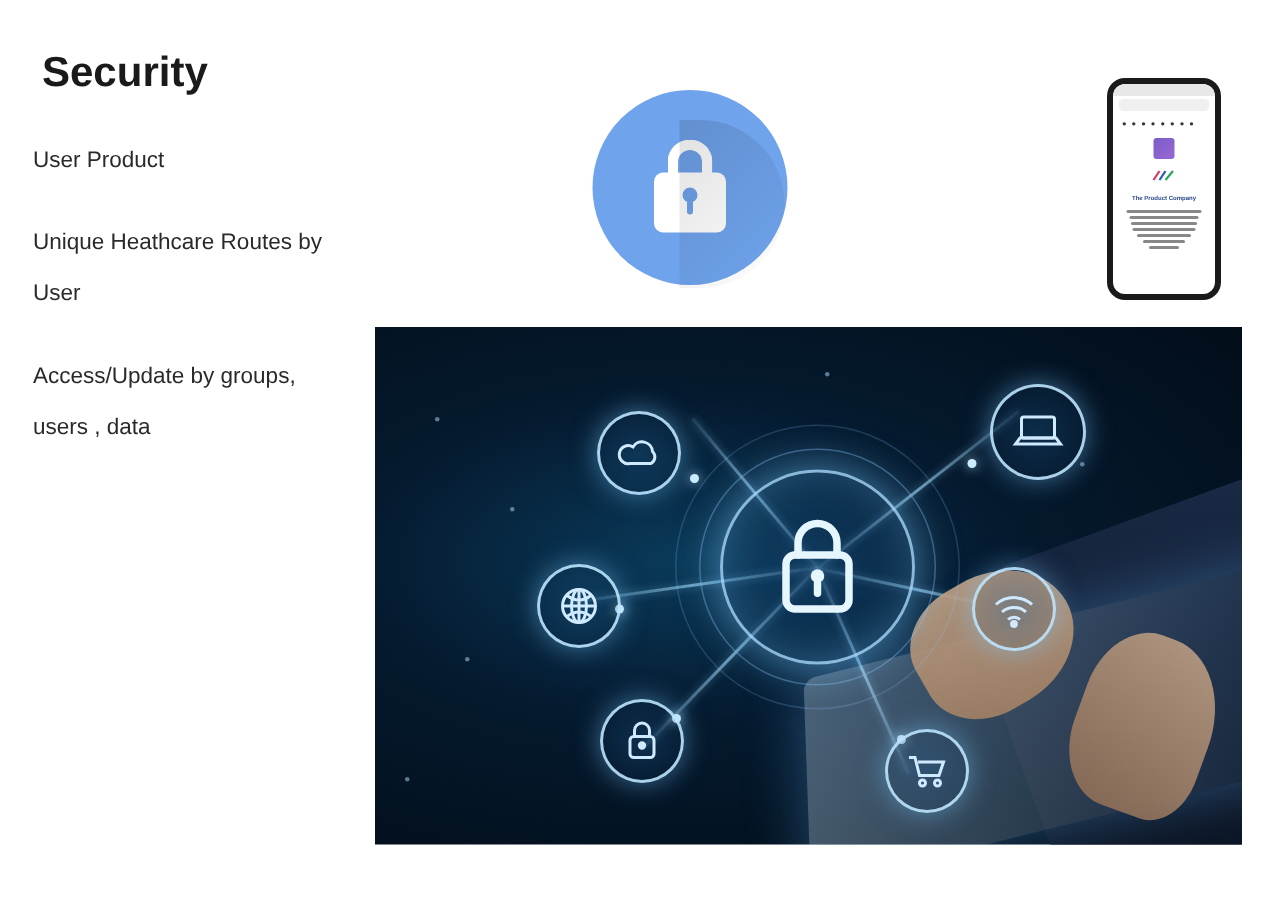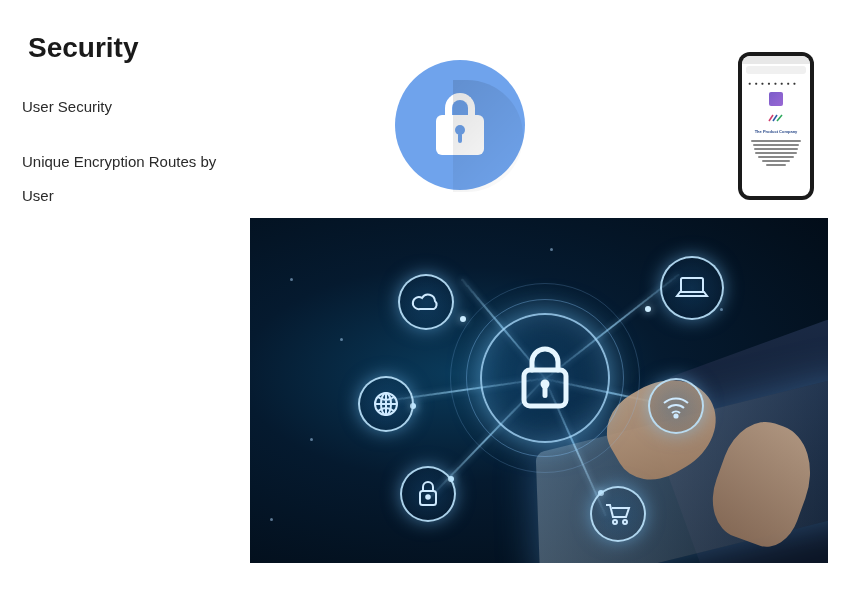--- a/index.html
+++ b/index.html
@@ -307,22 +307,23 @@
       background: rgba(180,220,255,0.5);
       border-radius: 50%;
     }
   </style>
 </head>
 <body>
 
 <h1 class="page-title">Security</h1>
 
 <div class="bullet-list">
-  <div class="bullet-item">User Security</div>
-  <div class="bullet-item">Unique Encryption Routes by User</div>
+  <div class="bullet-item">User Product</div>
+  <div class="bullet-item">Unique Heathcare Routes by User</div>
+  <div class="bullet-item">Access/Update by groups, users , data</div>
 </div>
 
 <div class="lock-circle-container">
   <div class="lock-circle">
     <div class="lock-body">
       <div class="lock-shackle"></div>
       <div class="lock-keyhole"></div>
     </div>
   </div>
 </div>

